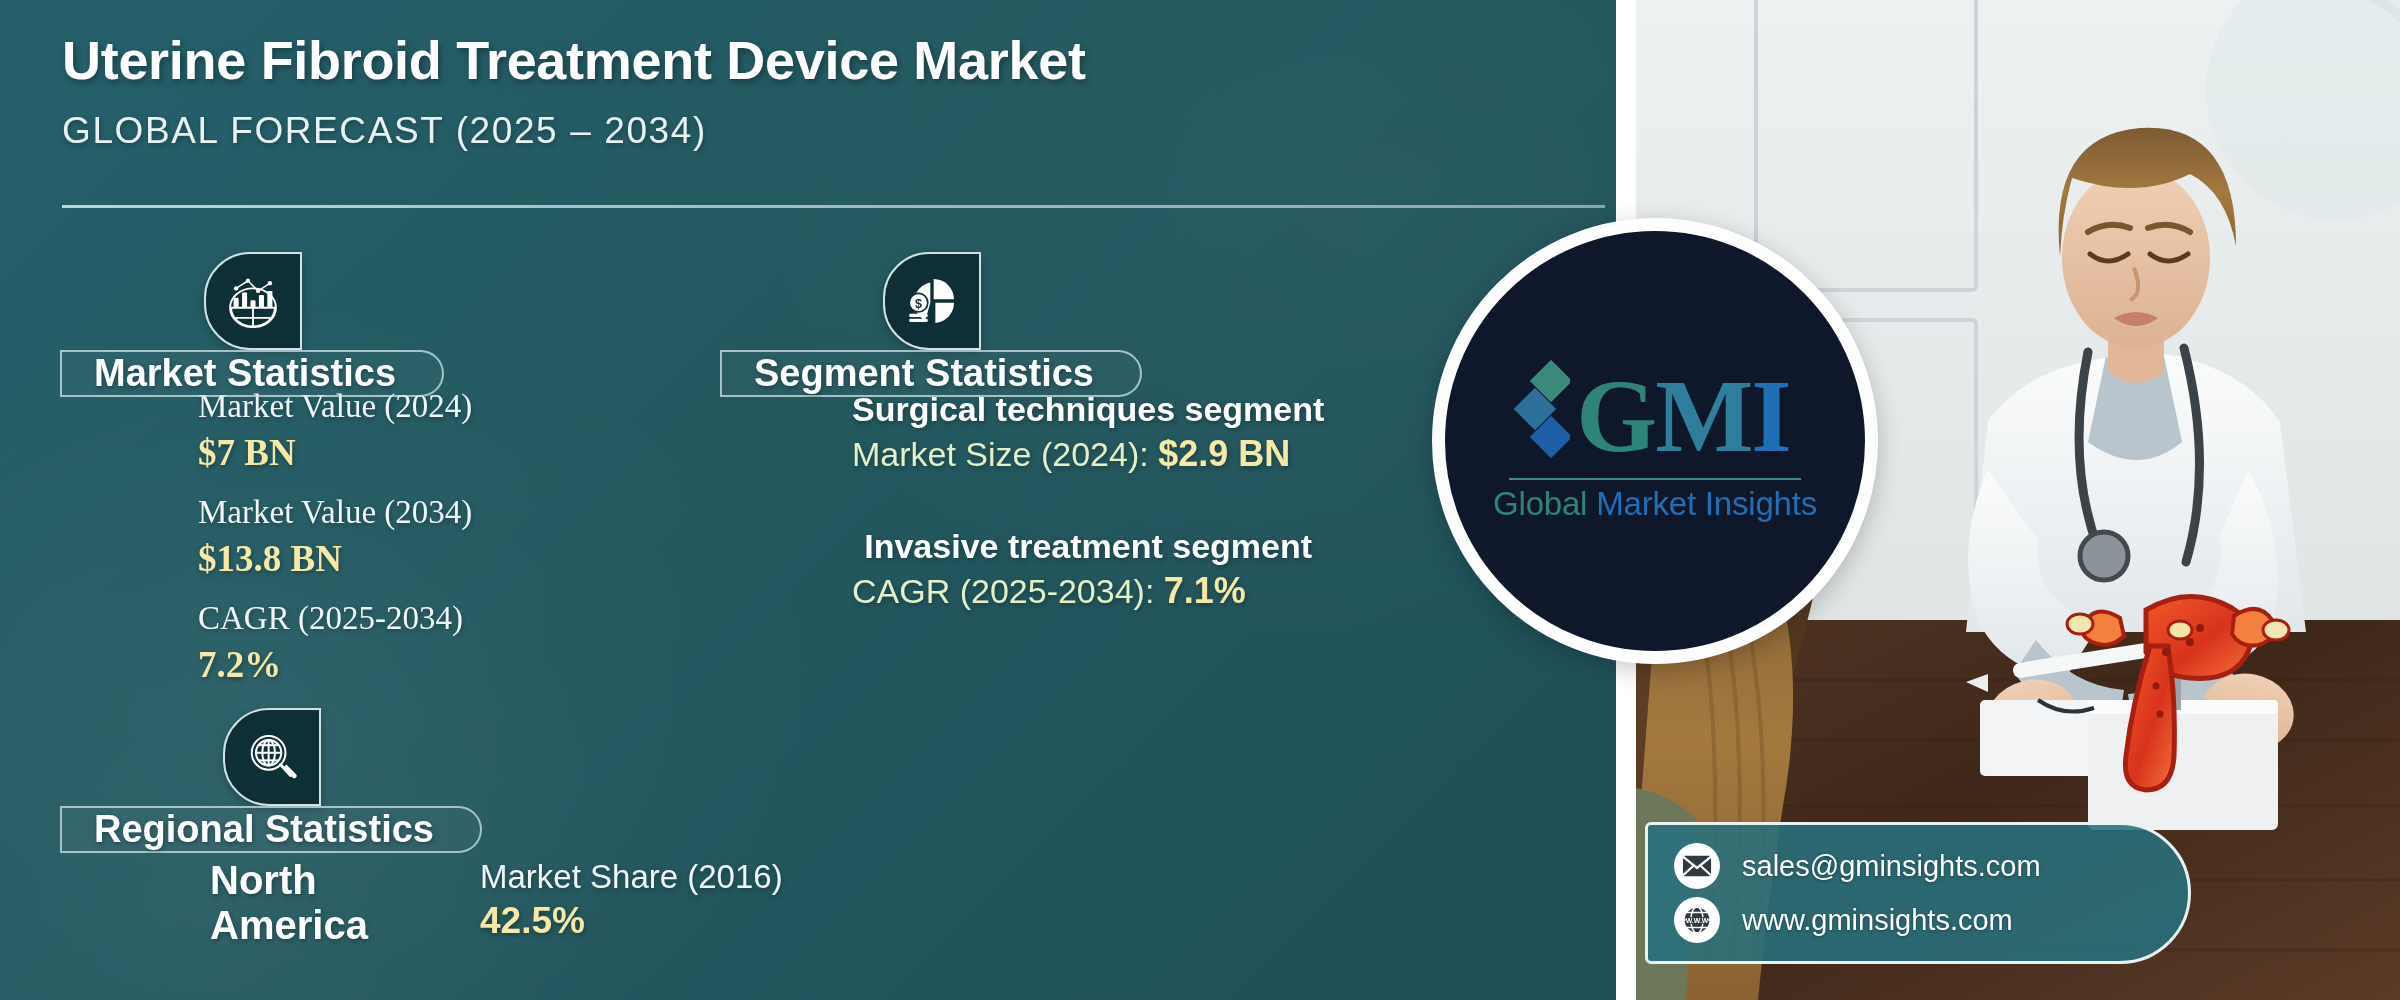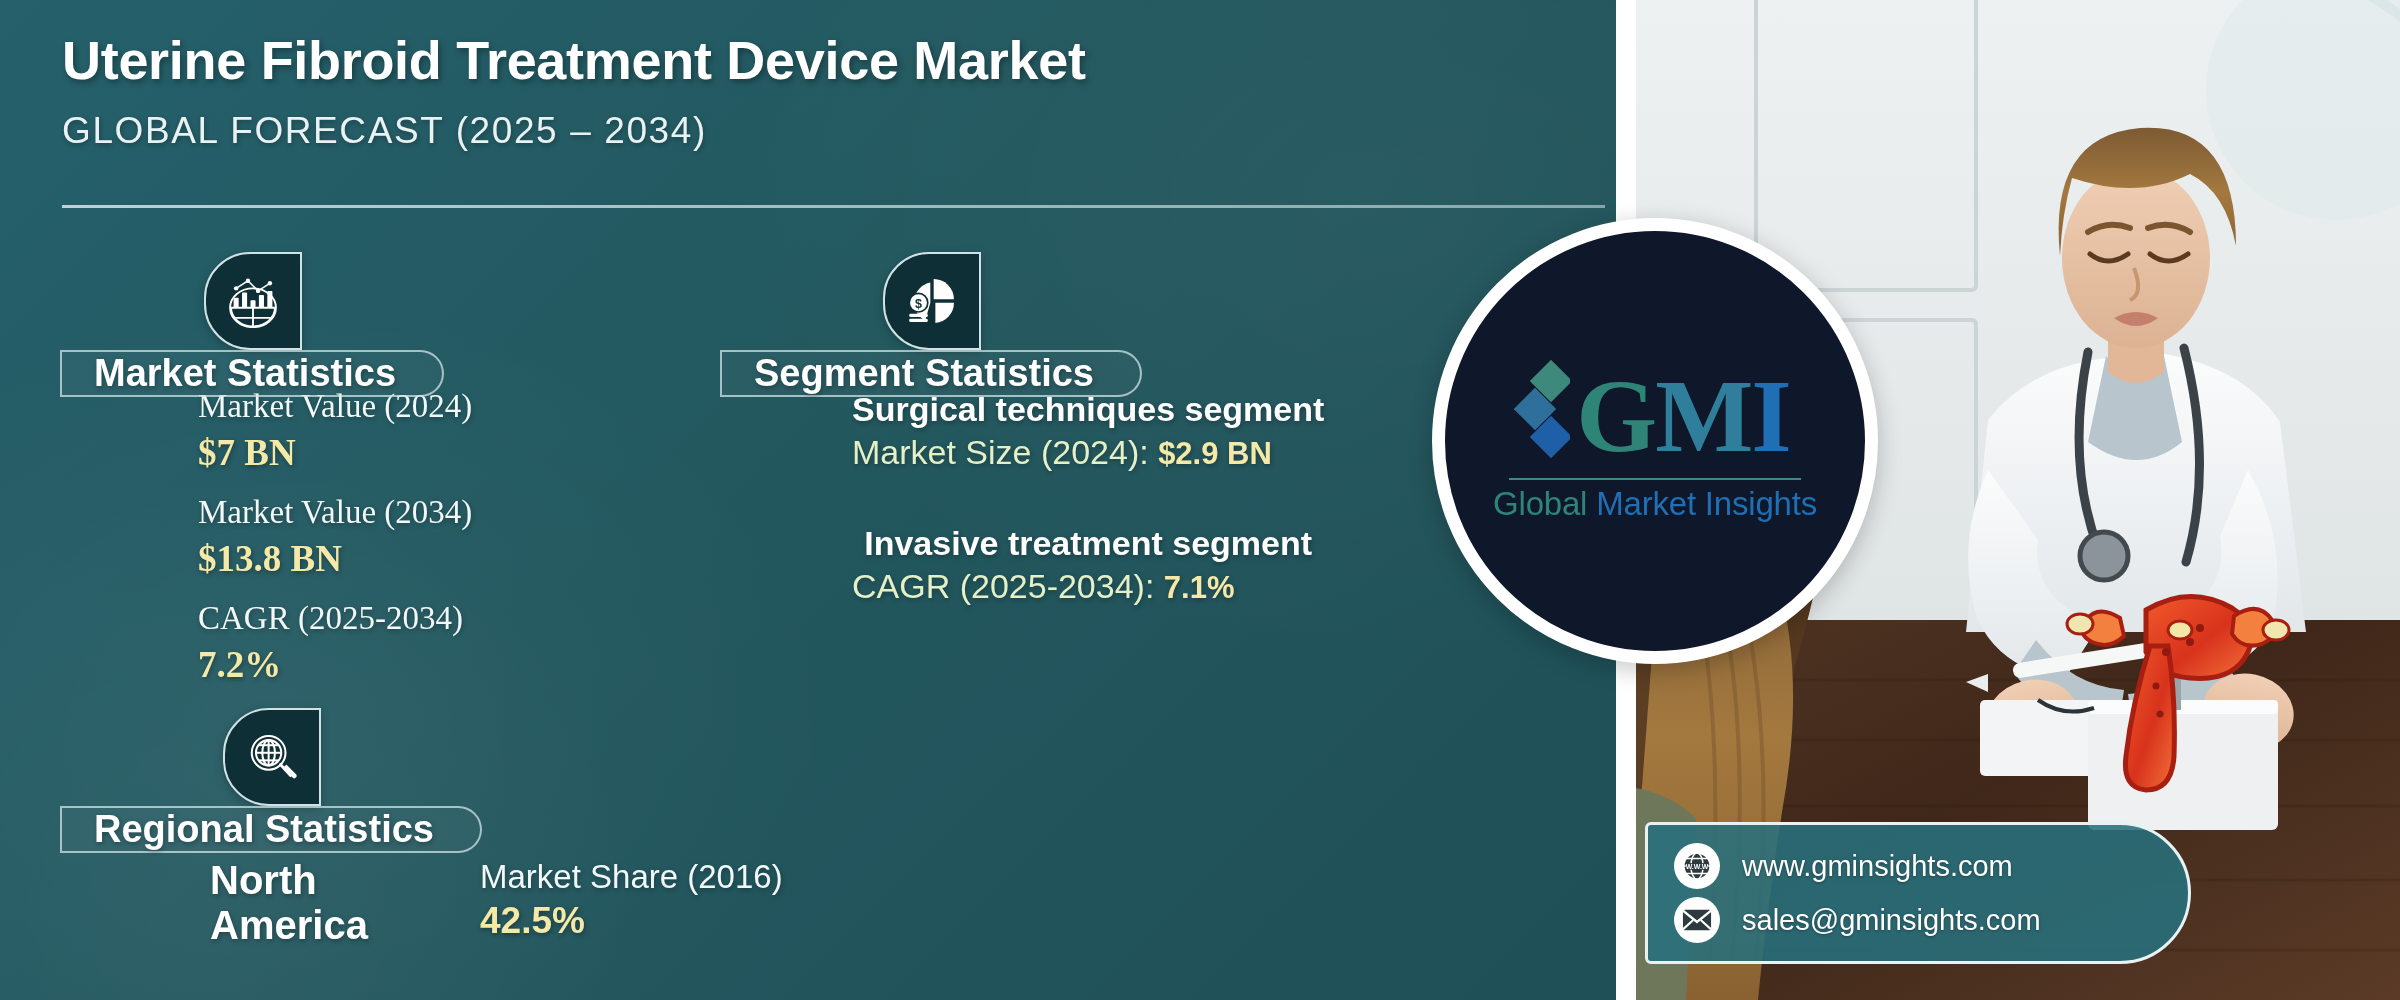--- a/index.html
+++ b/index.html
@@ -98,21 +98,21 @@
   
   #segment-stats-list{ position:absolute; left:852px; top:390px; z-index:3; }
   .seg-head{
     font-size:34px; font-weight:bold; color:#ffffff;
     text-shadow:1px 2px 5px rgba(0,0,0,.3); white-space:nowrap;text-align:center;
   }
   .seg-sub{
     font-size:34px; font-weight:300; color:#e4f0c8;
     text-shadow:1px 2px 5px rgba(0,0,0,.3); white-space:nowrap; margin-top:4px;
   }
-  .seg-sub b{ font-weight:bold; color:#f5e9a8; font-size:31px; }
+  .seg-sub b{ font-weight:bold; color:#f5e9a8; font-size:36px; }
   .seg-group{ margin-bottom:52px; }
 
   
   #regional-stats-row{
     position:absolute; left:210px; top:858px; z-index:3;
     display:flex; align-items:flex-start;
   }
   .region-name{
     font-size:40px; font-weight:bold; color:#ffffff; line-height:1.12;
     text-shadow:1px 2px 5px rgba(0,0,0,.3); width:270px;
@@ -445,39 +445,39 @@
       <div class="logo-gmi"><span class="g">G</span><span class="m">M</span><span class="i">I</span></div>
     </div>
     <div class="logo-rule"></div>
     <div class="logo-tagline"><span class="a">Global </span><span class="b">Market </span><span class="b">Insights</span></div>
   </div>
 
   <div class="contact-pill">
     <div class="contact-row">
       <span class="contact-ico">
         <svg viewBox="0 0 32 32">
+          <rect x="1" y="5" width="30" height="22" rx="2" fill="#2d3a3e"></rect>
+          <path d="M1 6 L16 18 L31 6" stroke="#ffffff" stroke-width="2.6" fill="none"></path>
+          <path d="M1 26 L12 16 M31 26 L20 16" stroke="#ffffff" stroke-width="2.2" fill="none"></path>
+        </svg>
+      </span>
+      <span class="contact-text">sales@gminsights.com</span>
+    </div>
+    <div class="contact-row">
+      <span class="contact-ico">
+        <svg viewBox="0 0 32 32">
           <circle cx="16" cy="16" r="14" fill="#2d3a3e"></circle>
           <g stroke="#ffffff" stroke-width="1.6" fill="none">
             <circle cx="16" cy="16" r="14"></circle>
             <ellipse cx="16" cy="16" rx="6.5" ry="14"></ellipse>
             <path d="M2 16 H30"></path>
               <path d="M4.5 8 H27.5"></path>
               <path d="M4.5 24 H27.5"></path>
           </g>
           <rect x="4" y="13" width="24" height="7" fill="#2d3a3e"></rect>
           <text x="16" y="19.2" font-size="7.4" font-weight="bold" text-anchor="middle" fill="#ffffff" font-family="Liberation Sans, sans-serif">W.W.W</text>
         </svg>
       </span>
       <span class="contact-text">www.gminsights.com</span>
     </div>
-    <div class="contact-row">
-      <span class="contact-ico">
-        <svg viewBox="0 0 32 32">
-          <rect x="1" y="5" width="30" height="22" rx="2" fill="#2d3a3e"></rect>
-          <path d="M1 6 L16 18 L31 6" stroke="#ffffff" stroke-width="2.6" fill="none"></path>
-          <path d="M1 26 L12 16 M31 26 L20 16" stroke="#ffffff" stroke-width="2.2" fill="none"></path>
-        </svg>
-      </span>
-      <span class="contact-text">sales@gminsights.com</span>
-    </div>
   </div>
 
 </div>
 
 </body></html>

